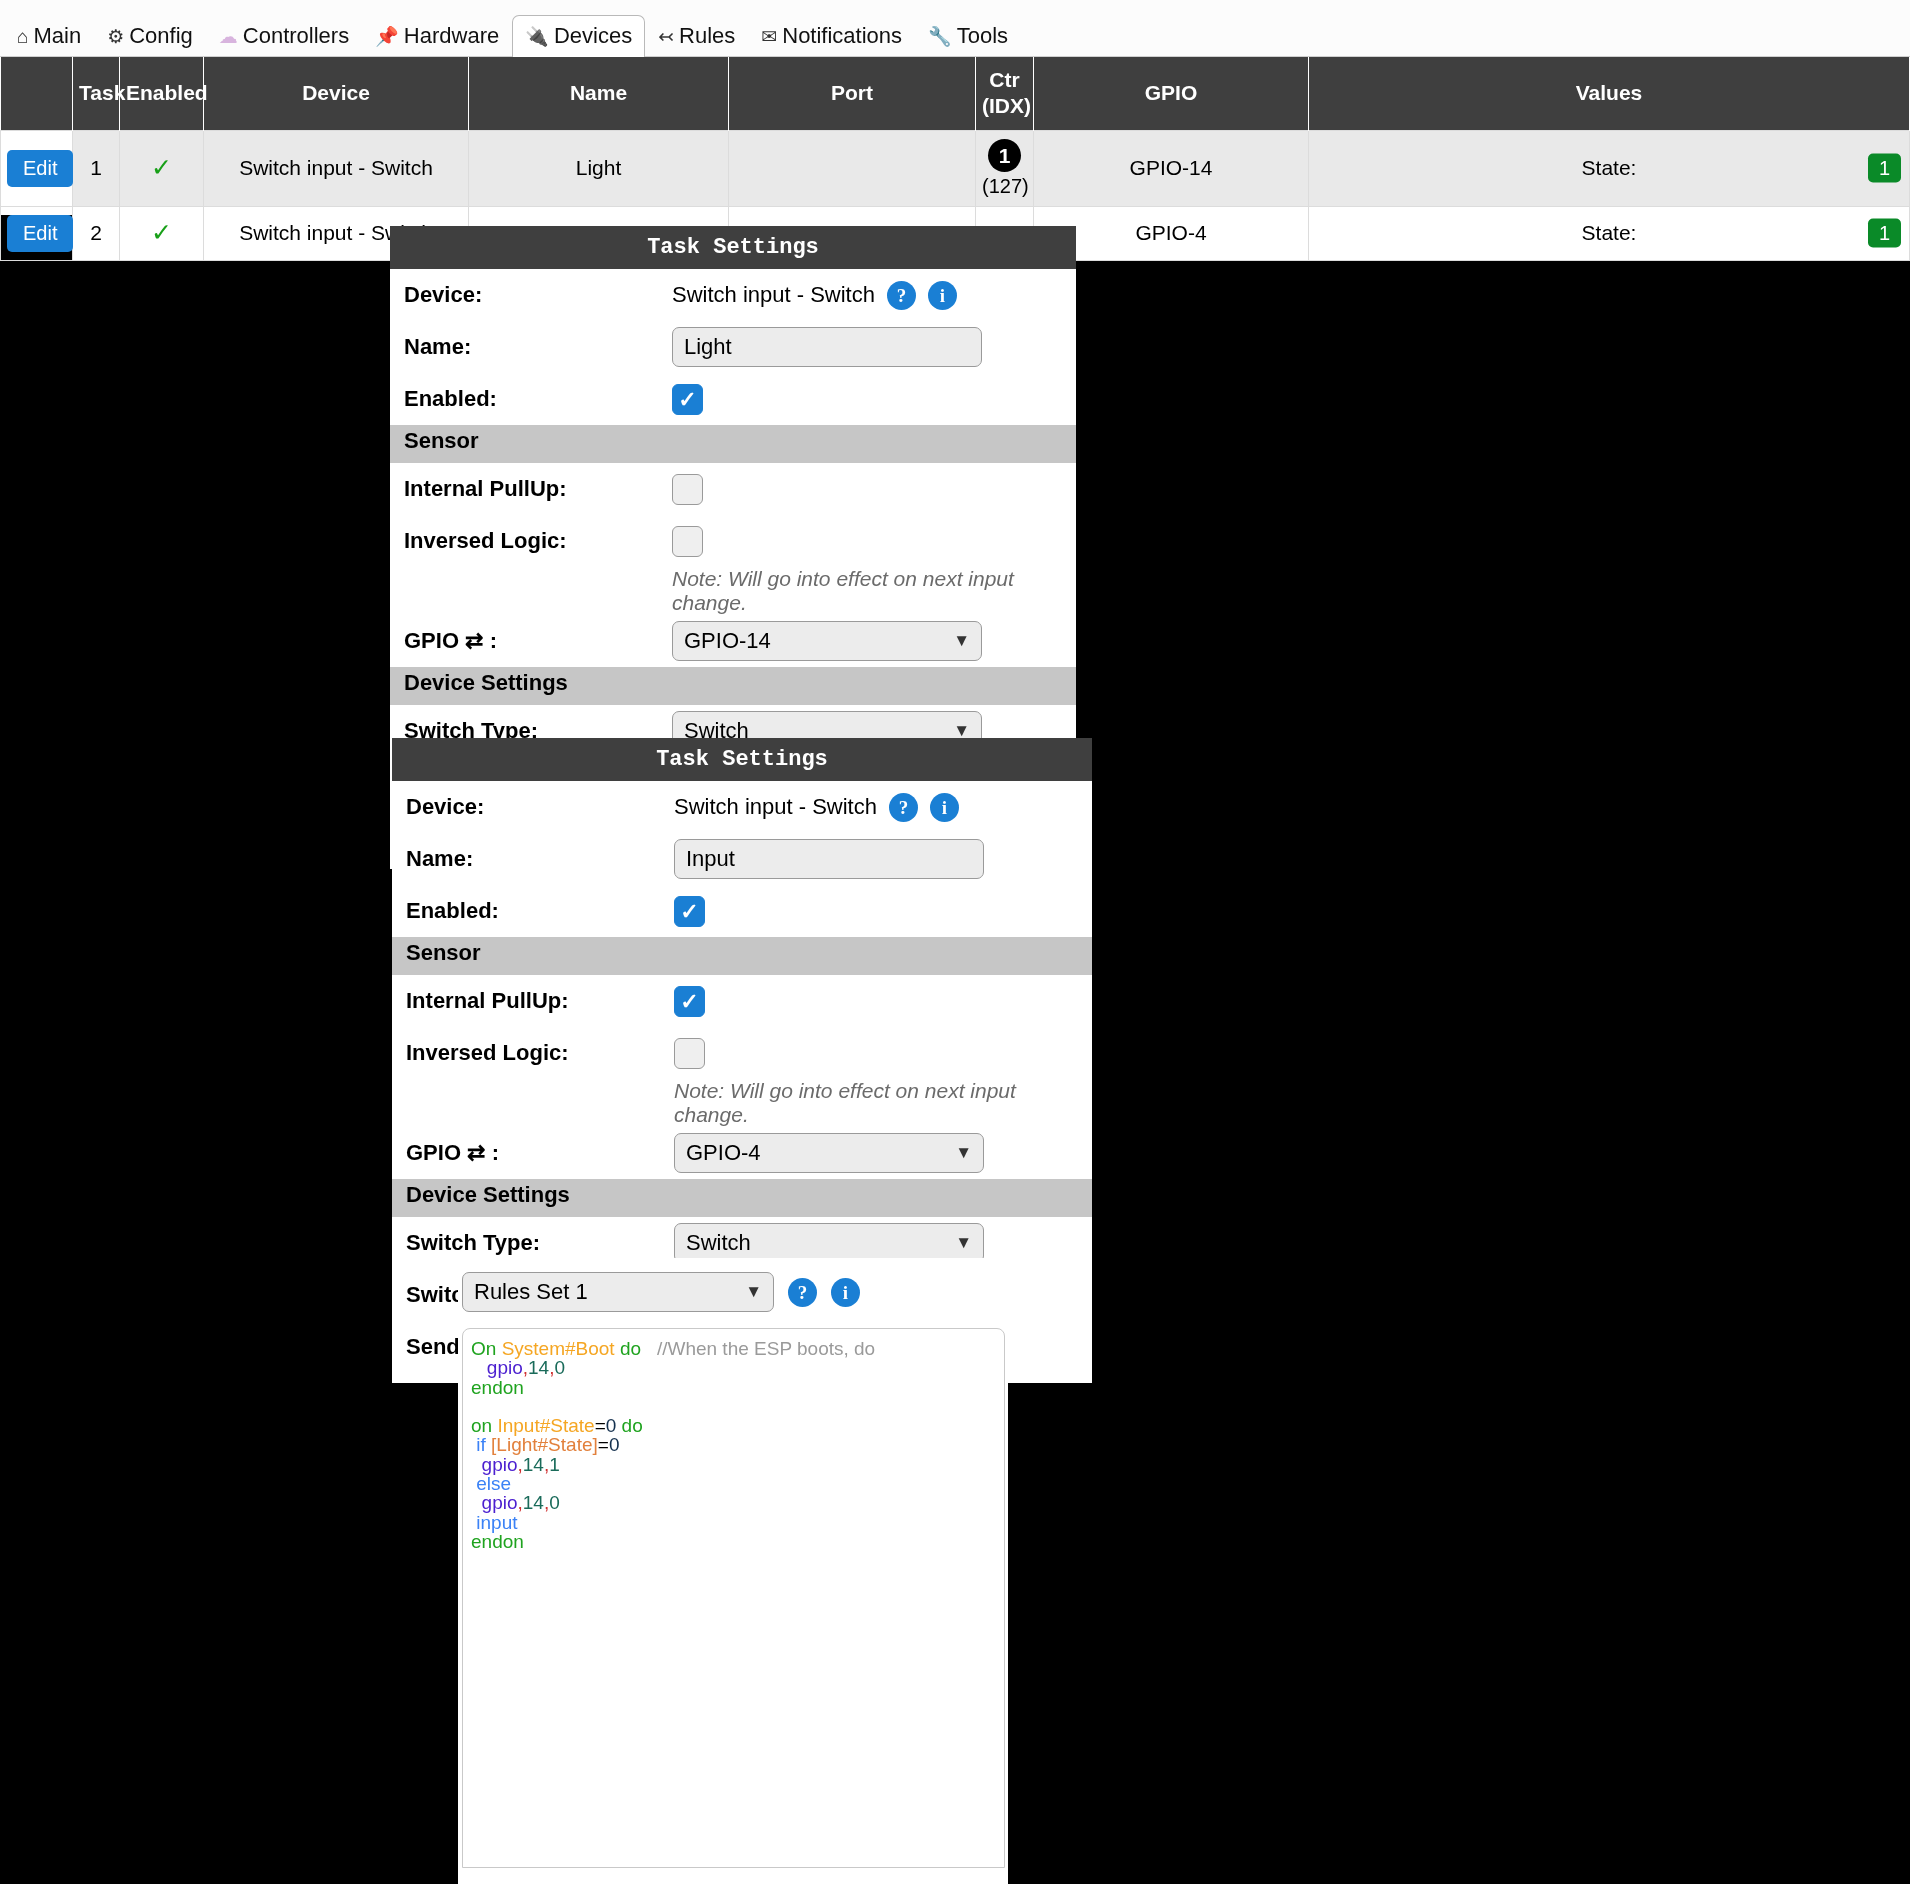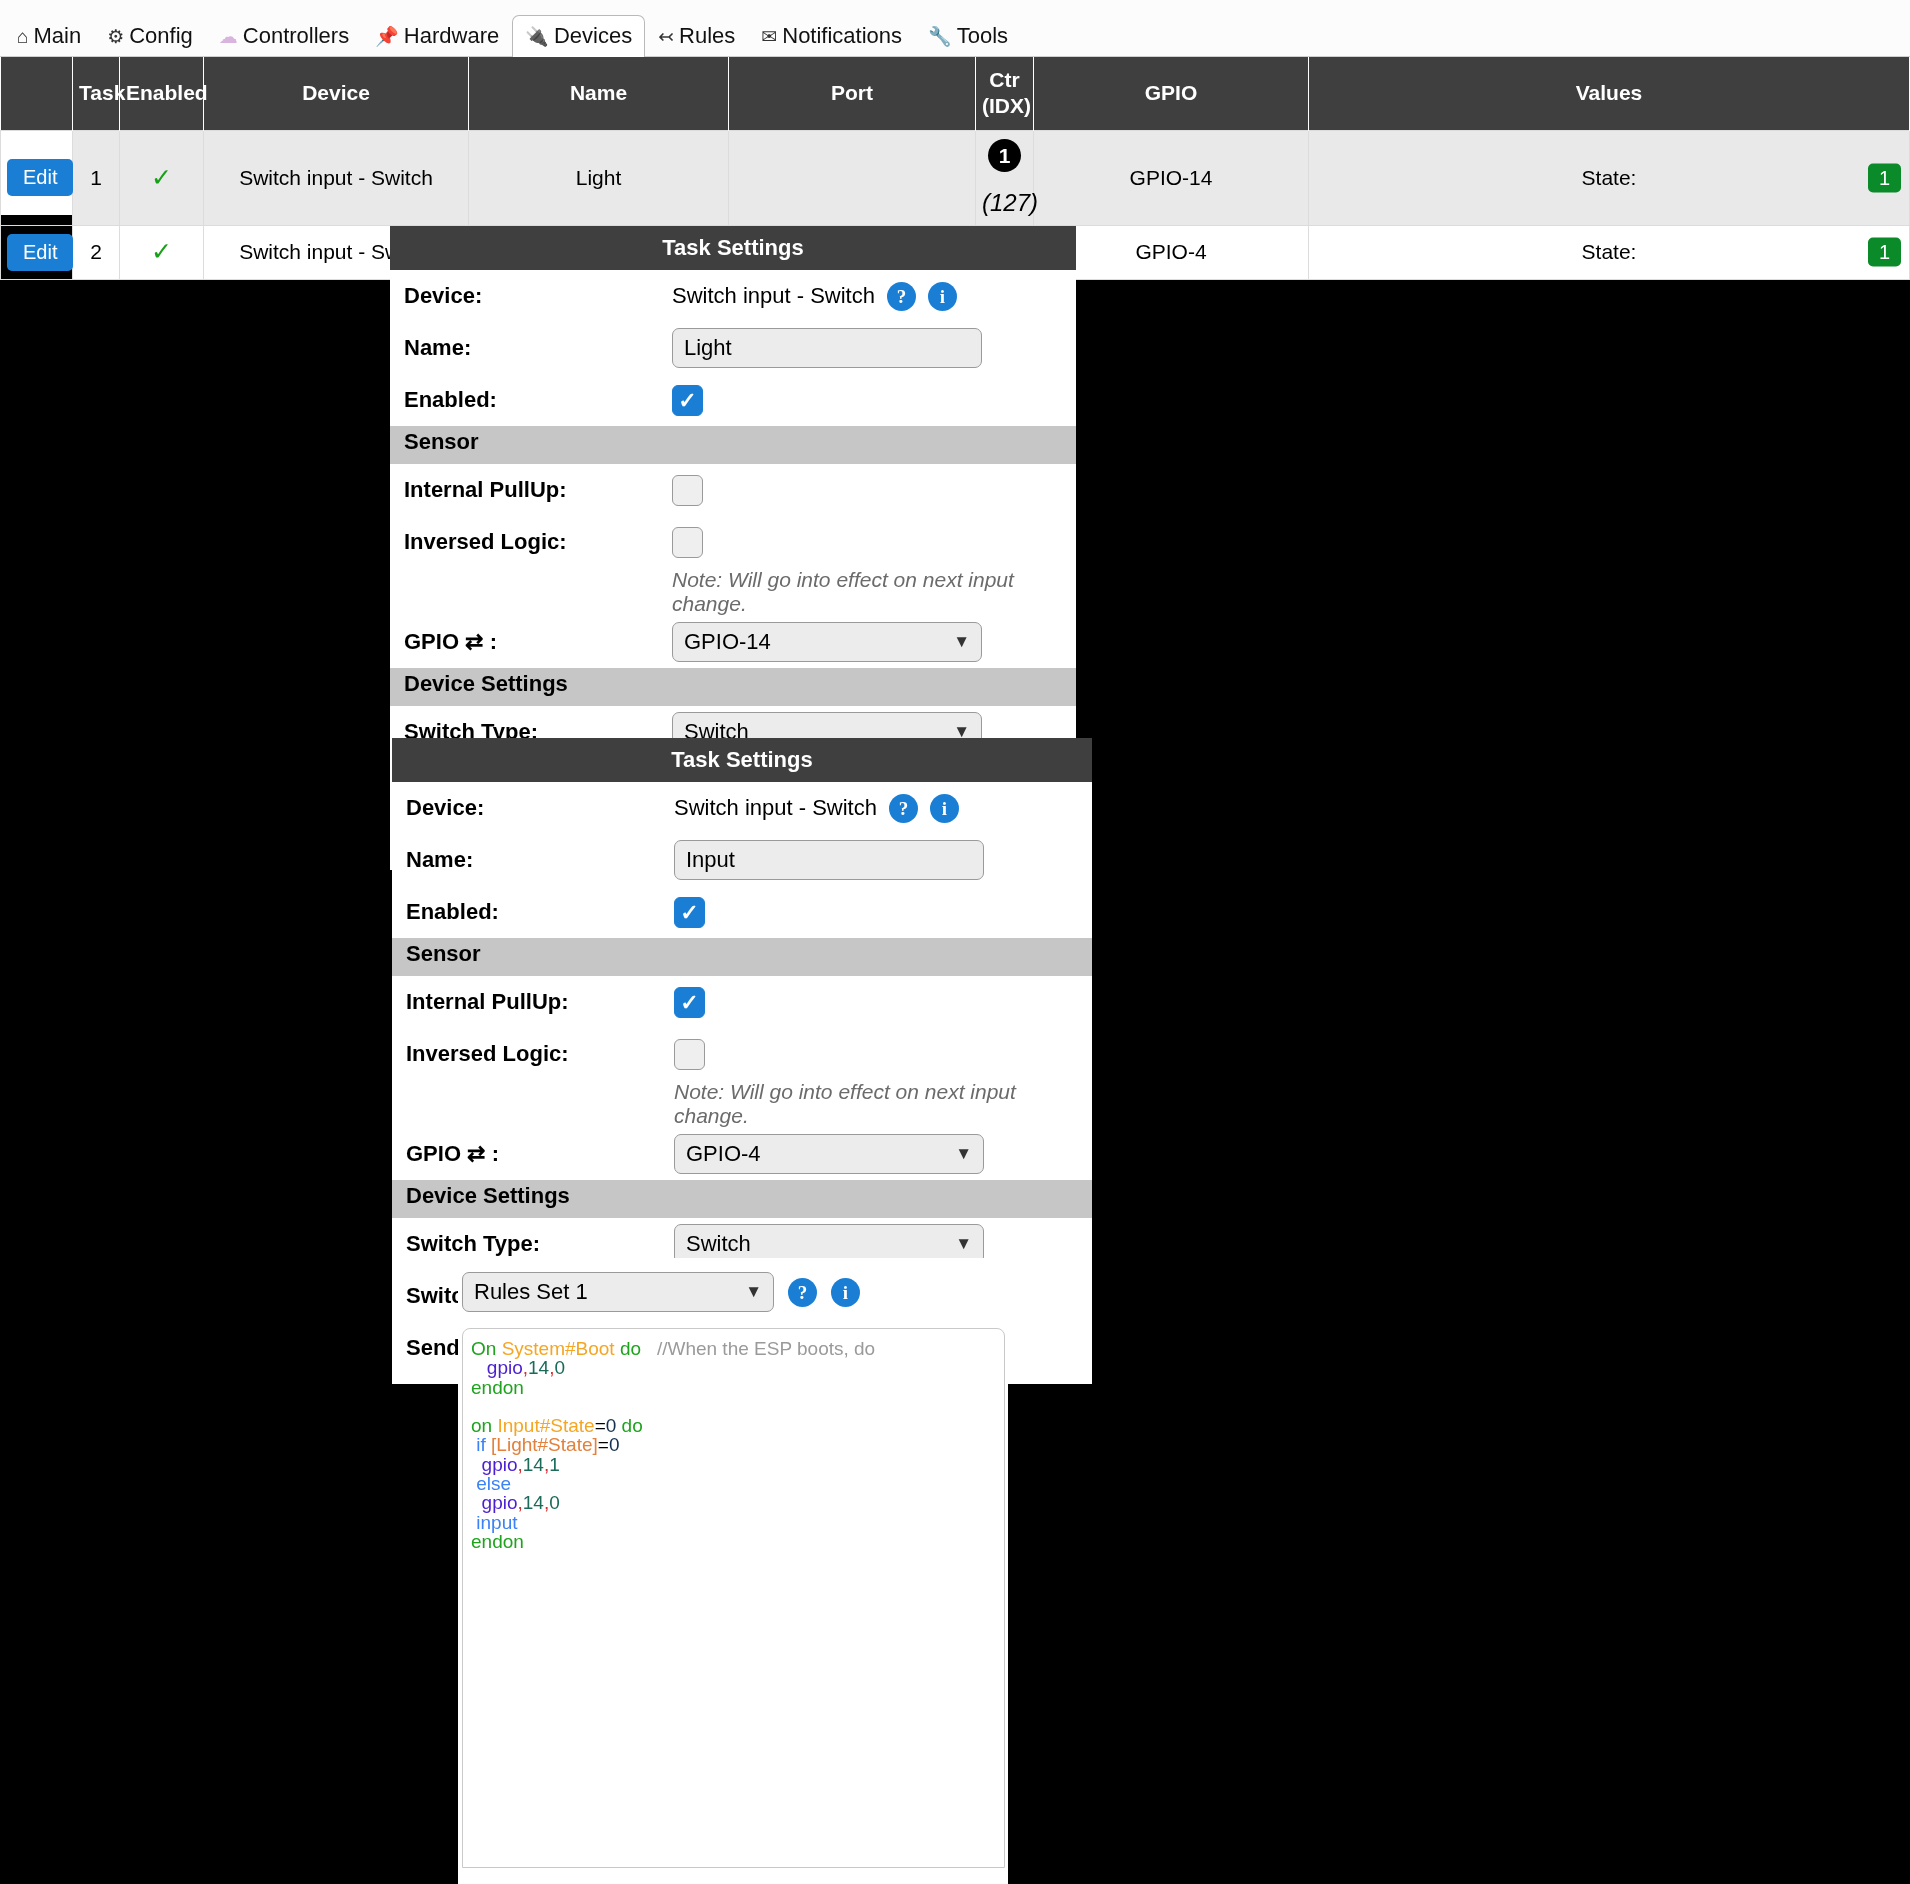--- a/index.html
+++ b/index.html
@@ -86,33 +86,33 @@
     border:none; border-radius:5px;
     padding:7px 16px; font-size:20px; cursor:pointer;
     font-family:"Liberation Sans", sans-serif;
   }
   .chk-ok { color:#18a018; font-size:25px; line-height:1; }
   .ctr-badge {
     display:inline-block; width:33px; height:33px; border-radius:50%;
     background:#000; color:#fff; font-weight:bold; font-size:21px;
     line-height:33px; text-align:center;
   }
-  .ctr-idx { display:block; font-size:24px; margin-top:17px;font-style:italic; }
+  .ctr-idx { display:block; font-size:20px; margin-top:3px; }
   td.c-values { text-align:left; padding-left:10px; position:relative; }
   .val-badge {
     position:absolute; right:8px; top:50%; transform:translateY(-50%);
     background:#0a8a28; color:#fff; border-radius:5px;
     padding:3px 11px; font-size:20px;
   }
 
   
   .panel { position:absolute; background:#ffffff; }
   .panel-hdr {
     background:#3f3f3f; color:#ffffff; font-weight:bold;
-    text-align:center; font-size:22px; padding:9px 0;
+    text-align:center; font-size:22px; padding:9px 0;font-family:Liberation Mono, monospace;
   }
   .sec-hdr {
     background:#c6c6c6; color:#000; font-weight:bold;
     font-size:22px; padding:3px 0 9px 14px;
   }
   .frow { display:flex; align-items:center; min-height:52px; padding-left:14px; }
   .flabel { font-size:22px; color:#000;font-weight:bold; }
   .fval { font-size:22px; color:#000; display:flex; align-items:center; gap:12px; }
   .ipt {
     background:#ececec; border:1px solid #9a9a9a; border-radius:7px;

